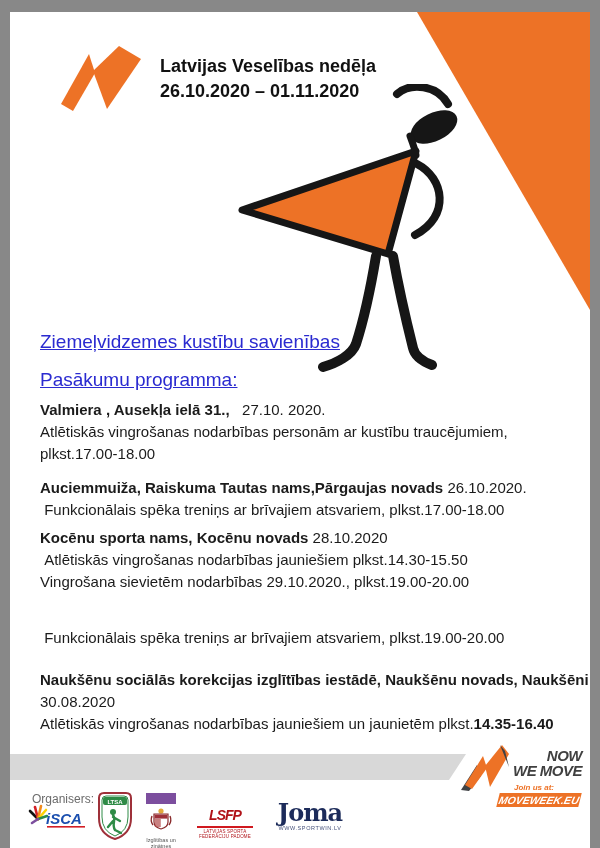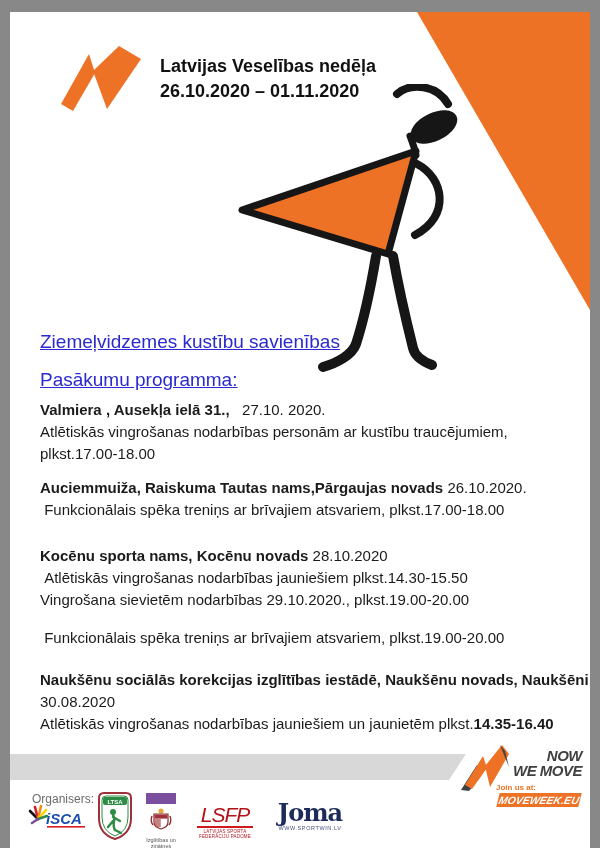--- a/index.html
+++ b/index.html
@@ -21,47 +21,47 @@
   .program-heading { position:absolute; left:30px; top:311px;
     font-size:19px; line-height:38px; color:#2A2AD0; }
   .program-heading div { text-decoration:underline; }
   
   .events { position:absolute; left:30px; top:387px; width:548px;
     font-size:15px; line-height:22px; }
   .event { position:absolute; left:0; width:548px; }
   .event .ln { white-space:pre-wrap; }
   .event .nowrap { white-space:nowrap; }
   b { font-weight:700; }
-  .ev1 { top:0; } .ev2 { top:78px; } .ev3 { top:146px; }
+  .ev1 { top:0; } .ev2 { top:78px; } .ev3 { top:128px; }
   .ev4 { top:228px; } .ev5 { top:270px; }
   
   .gray-band { position:absolute; left:0; top:742px; width:456px; height:26px;
     background:#D8D8D8; clip-path:polygon(0 0,100% 0,calc(100% - 17px) 100%,0 100%); }
   .organisers { position:absolute; left:22px; top:780px; font-size:12px; color:#6b6b6b; }
   .isca { position:absolute; left:18px; top:791px; }
   .ltsa { position:absolute; left:86px; top:779px; }
   .ministry { position:absolute; left:126px; top:781px; width:50px; text-align:center; }
   .ministry .prect { width:30px; height:11px; background:#7C4E9E; margin:0 auto 3px auto; }
   .ministry .caption { font-size:5.5px; color:#555; line-height:6px; margin-top:2px; }
   .lsfp { position:absolute; left:185px; top:793px; width:60px; text-align:center; }
-  .lsfp .word { font-size:21px; font-weight:400; font-style:italic; color:#B01218;
+  .lsfp .word { font-size:14px; font-weight:700; font-style:italic; color:#B01218;
     letter-spacing:-1px; line-height:20px; }
   .lsfp .rule { height:1.5px; background:#D0191F; margin:1px 2px; }
   .lsfp .caption { font-size:4.5px; color:#B01218; letter-spacing:.2px; }
   .joma { position:absolute; left:264px; top:789px; width:72px; text-align:center; }
   .joma .word { font-family:"DejaVu Serif", serif; font-size:24px; font-weight:800;
     color:#1C2B5A; line-height:24px; letter-spacing:-1px; }
   .joma .caption { font-size:5.5px; color:#44507a; letter-spacing:.6px; }
   
   .nwm-arrow { position:absolute; left:450px; top:731px; }
   .nwm-text { position:absolute; left:494px; top:736px; width:78px; text-align:right;
     font-style:italic; font-weight:800; color:#404040; font-size:15px; line-height:15px;
     letter-spacing:-0.5px; }
-  .join { position:absolute; left:486px; top:771px; width:80px; text-align:left;
-    font-size:8px; font-weight:700; color:#ED7226; }
+  .join { position:absolute; left:464px; top:771px; width:80px; text-align:right;
+    font-size:8px; font-style:italic; font-weight:700; color:#ED7226; }
   .banner { position:absolute; left:488px; top:781px; width:82px; height:14px;
     background:#ED7226; transform:skewX(-14deg); display:flex; align-items:center;
     justify-content:center; }
   .banner span { color:#fff; font-size:10.5px; font-weight:800; font-style:italic; }
 </style>
 </head>
 <body>
 
 <div class="page">
 

